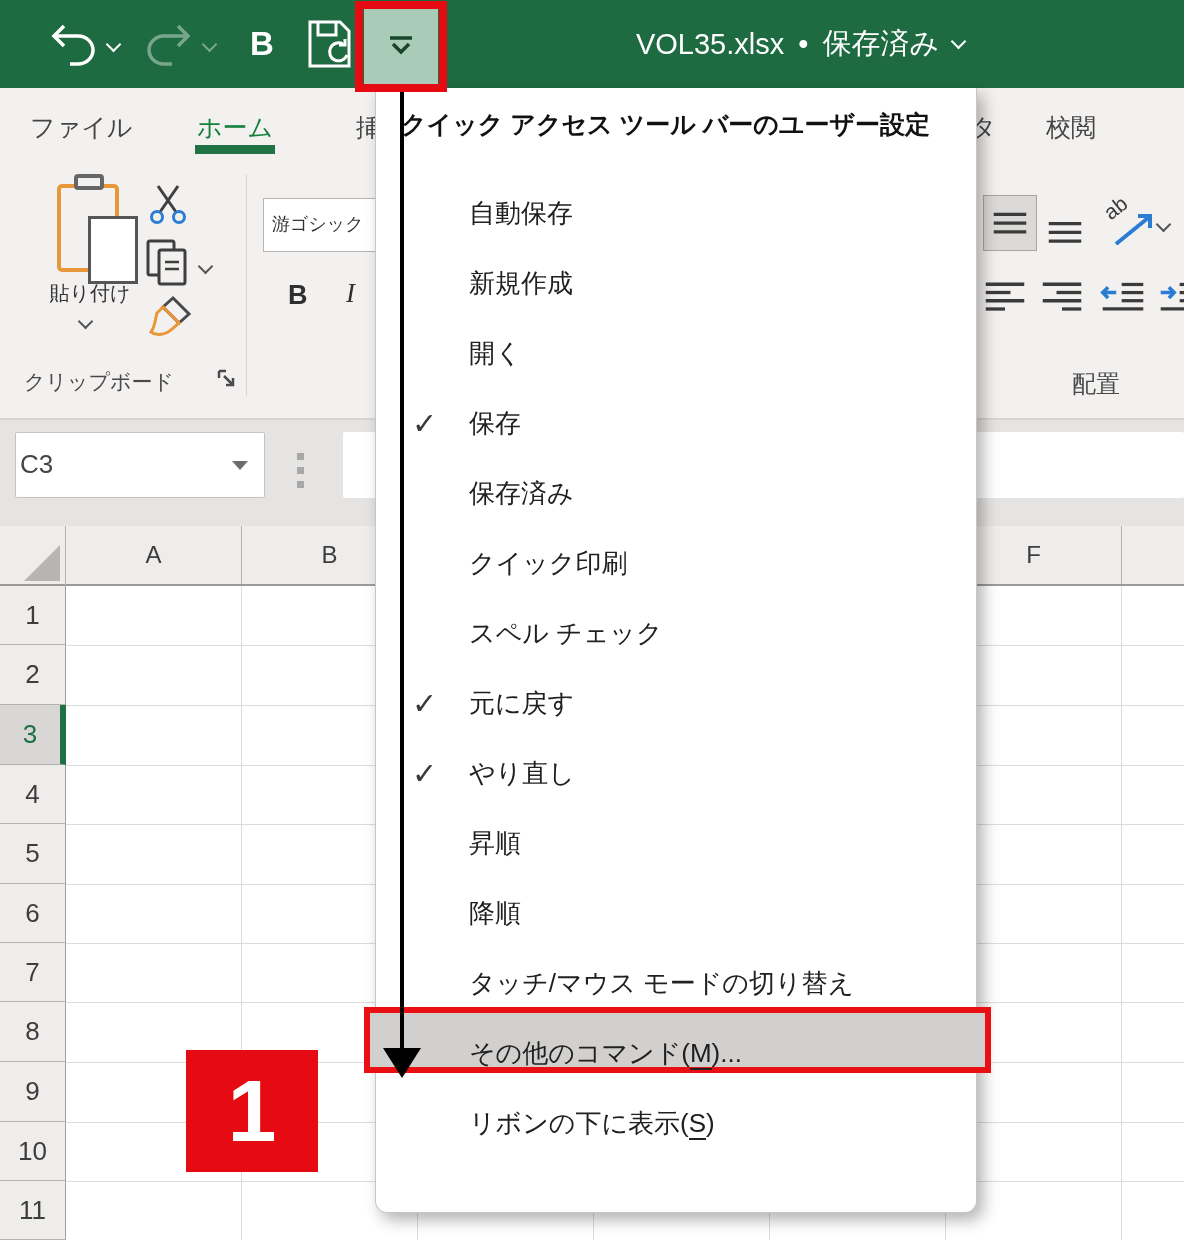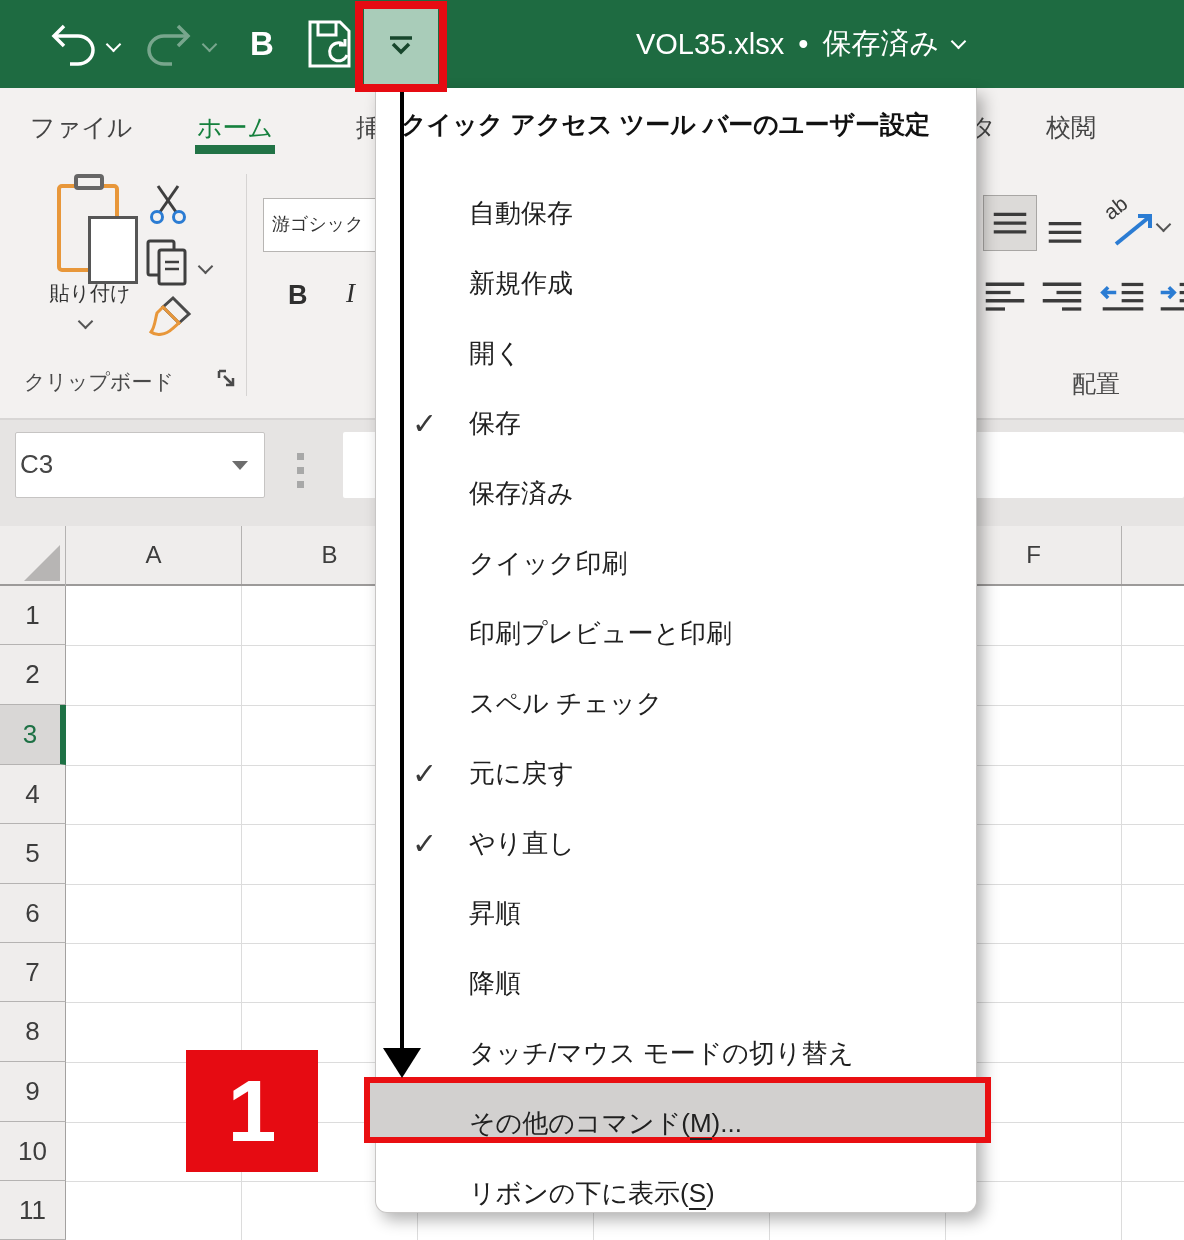--- a/index.html
+++ b/index.html
@@ -323,24 +323,20 @@
         <div class="m-item">
           <span class="m-chk"></span>
           <span class="m-lbl">保存済み</span>
         </div>
         <div class="m-item">
           <span class="m-chk"></span>
           <span class="m-lbl">クイック印刷</span>
         </div>
         <div class="m-item">
           <span class="m-chk"></span>
-          <span class="m-lbl">印刷プレビューと印刷</span>
-        </div>
-        <div class="m-item">
-          <span class="m-chk"></span>
           <span class="m-lbl">スペル チェック</span>
         </div>
         <div class="m-item">
           <span class="m-chk">✓</span>
           <span class="m-lbl">元に戻す</span>
         </div>
         <div class="m-item">
           <span class="m-chk">✓</span>
           <span class="m-lbl">やり直し</span>
         </div>

